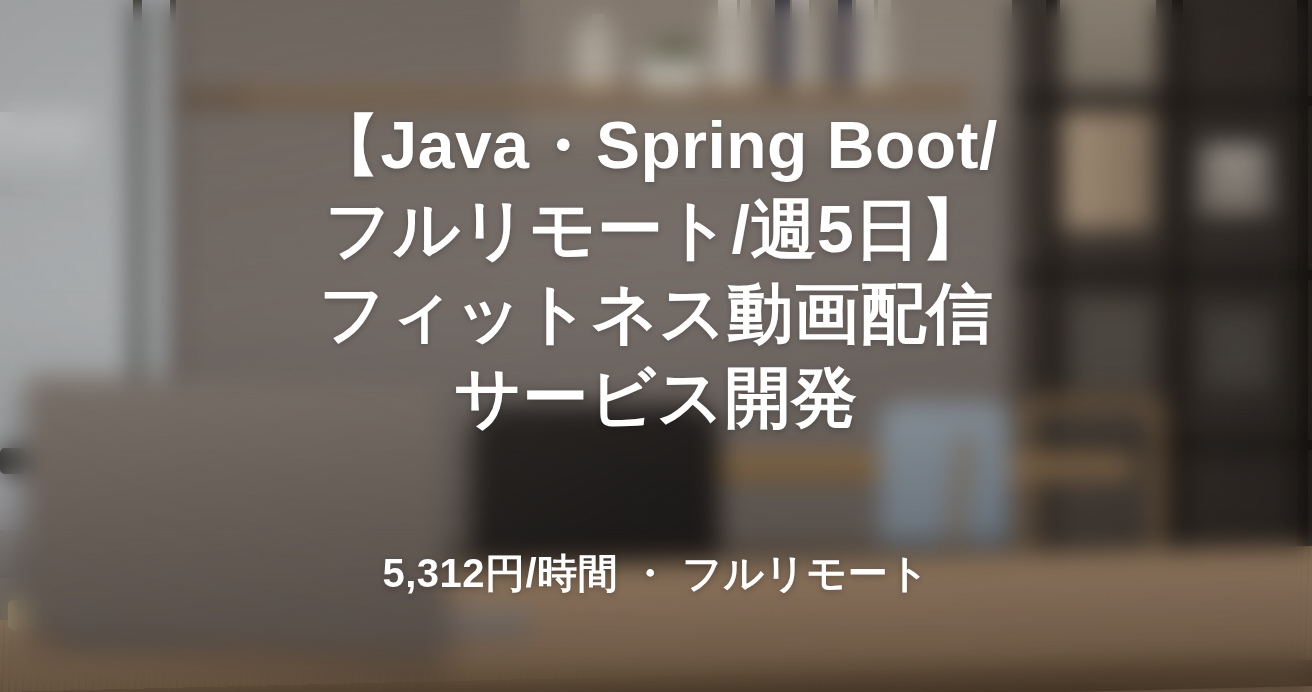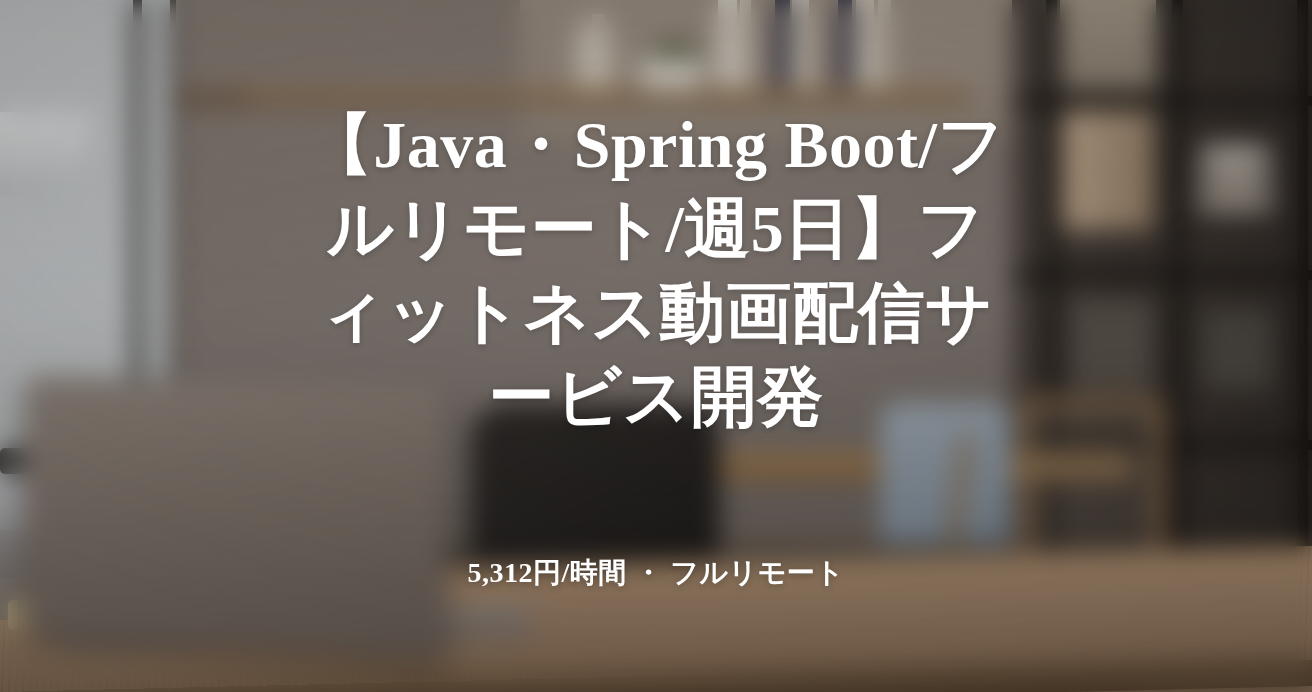--- a/index.html
+++ b/index.html
@@ -7,21 +7,21 @@
     margin: 0;
     padding: 0;
     background: #1a1a1a;
   }
 
   .card {
     position: relative;
     width: 1312px;
     height: 692px;
     overflow: hidden;
-    font-family: Liberation Serif, serif;
+    font-family: Liberation Sans, sans-serif;
     background: #77716f;
   }
 
   
   .photo {
     position: absolute;
     inset: 0;
     overflow: hidden;
   }
 
@@ -344,21 +344,21 @@
     font-weight: 700;
     color: #ffffff;
     letter-spacing: 0.5px;
     text-shadow: 0 2px 6px rgba(0,0,0,0.22);
     word-break: break-word;
   }
 
   .subtitle {
     margin: 0;
     margin-top: 108px;
-    font-size: 28px;
+    font-size: 40px;
     line-height: 52px;
     font-weight: 700;
     color: #ffffff;
     letter-spacing: 0.5px;
     text-shadow: 0 2px 6px rgba(0,0,0,0.22);
     text-align: center;
   }
 </style>
 </head>
 <body>

